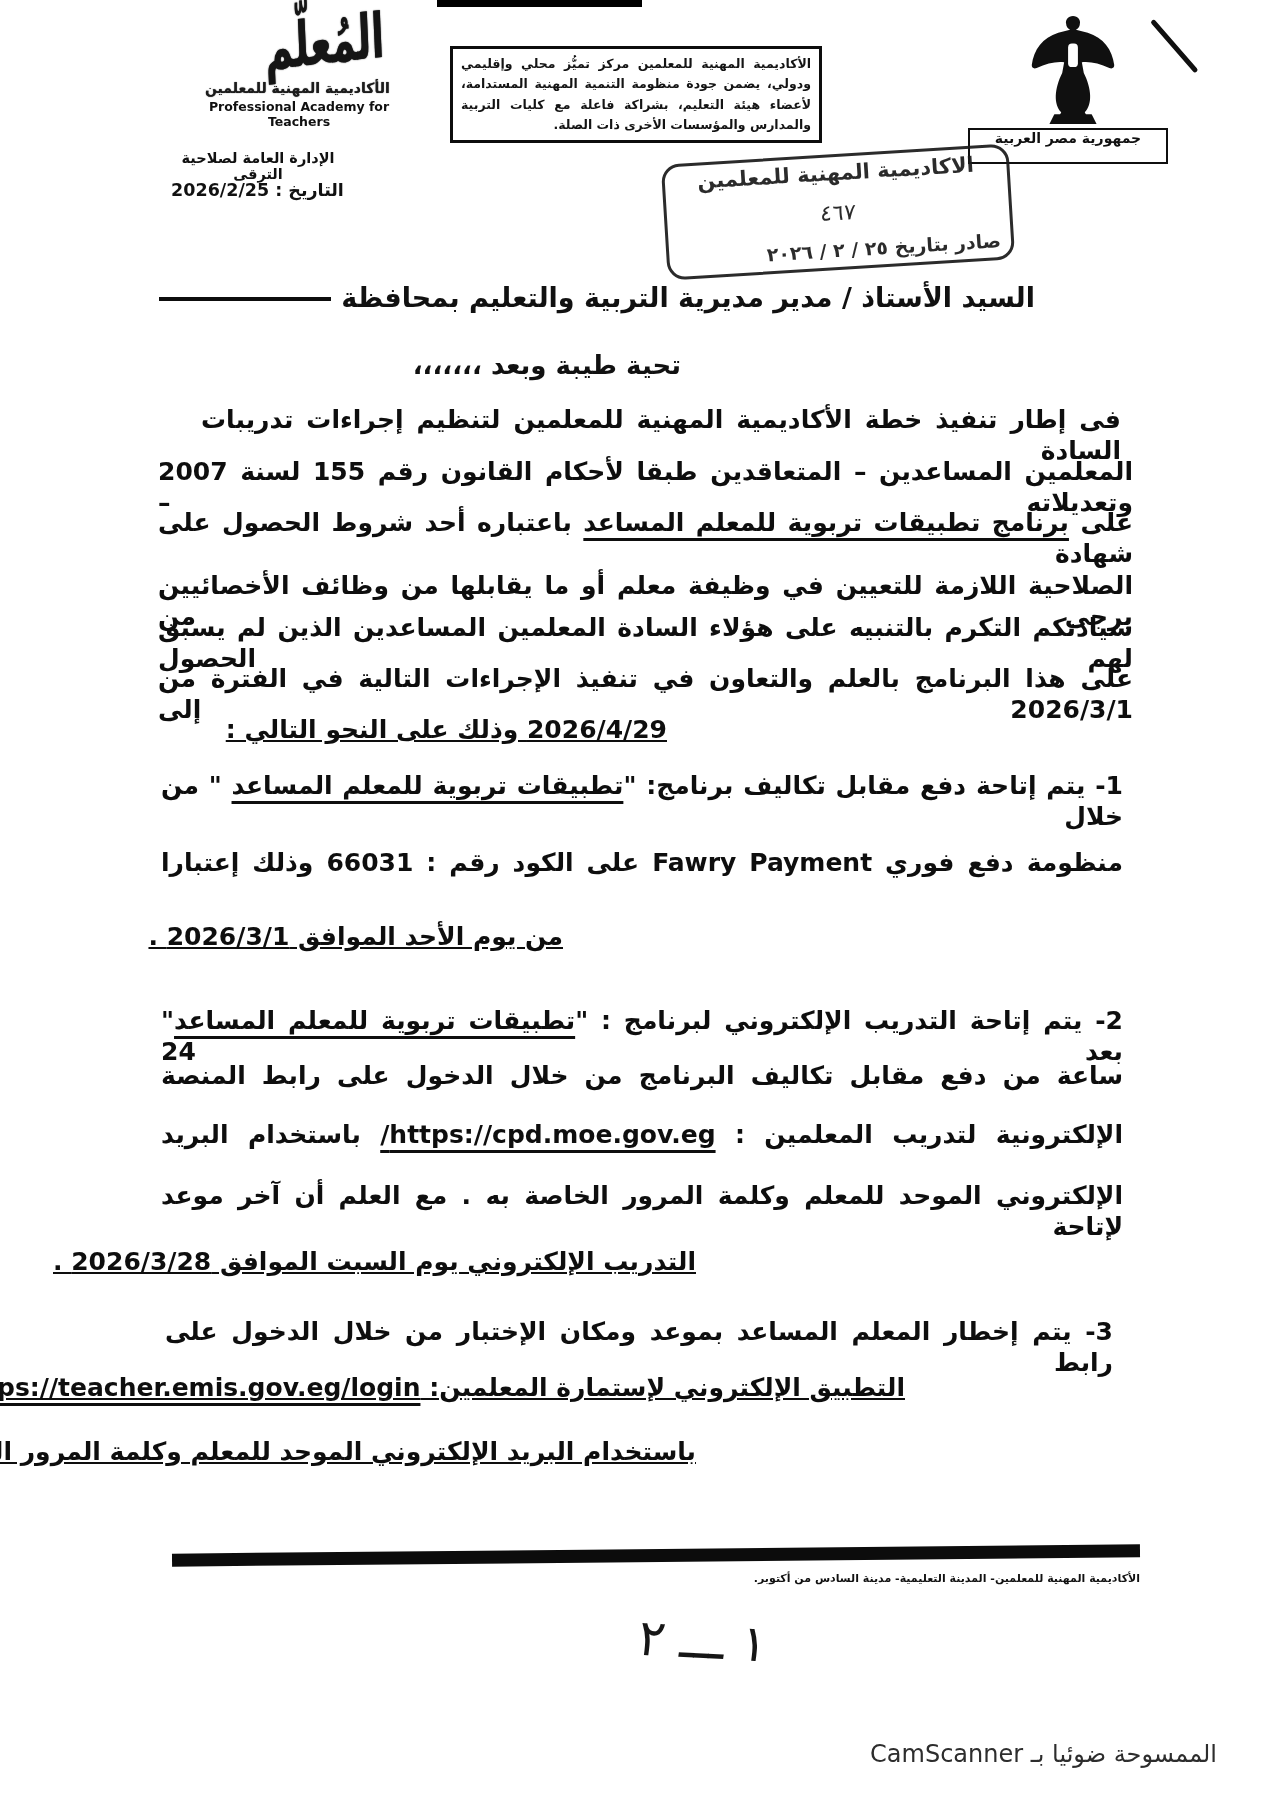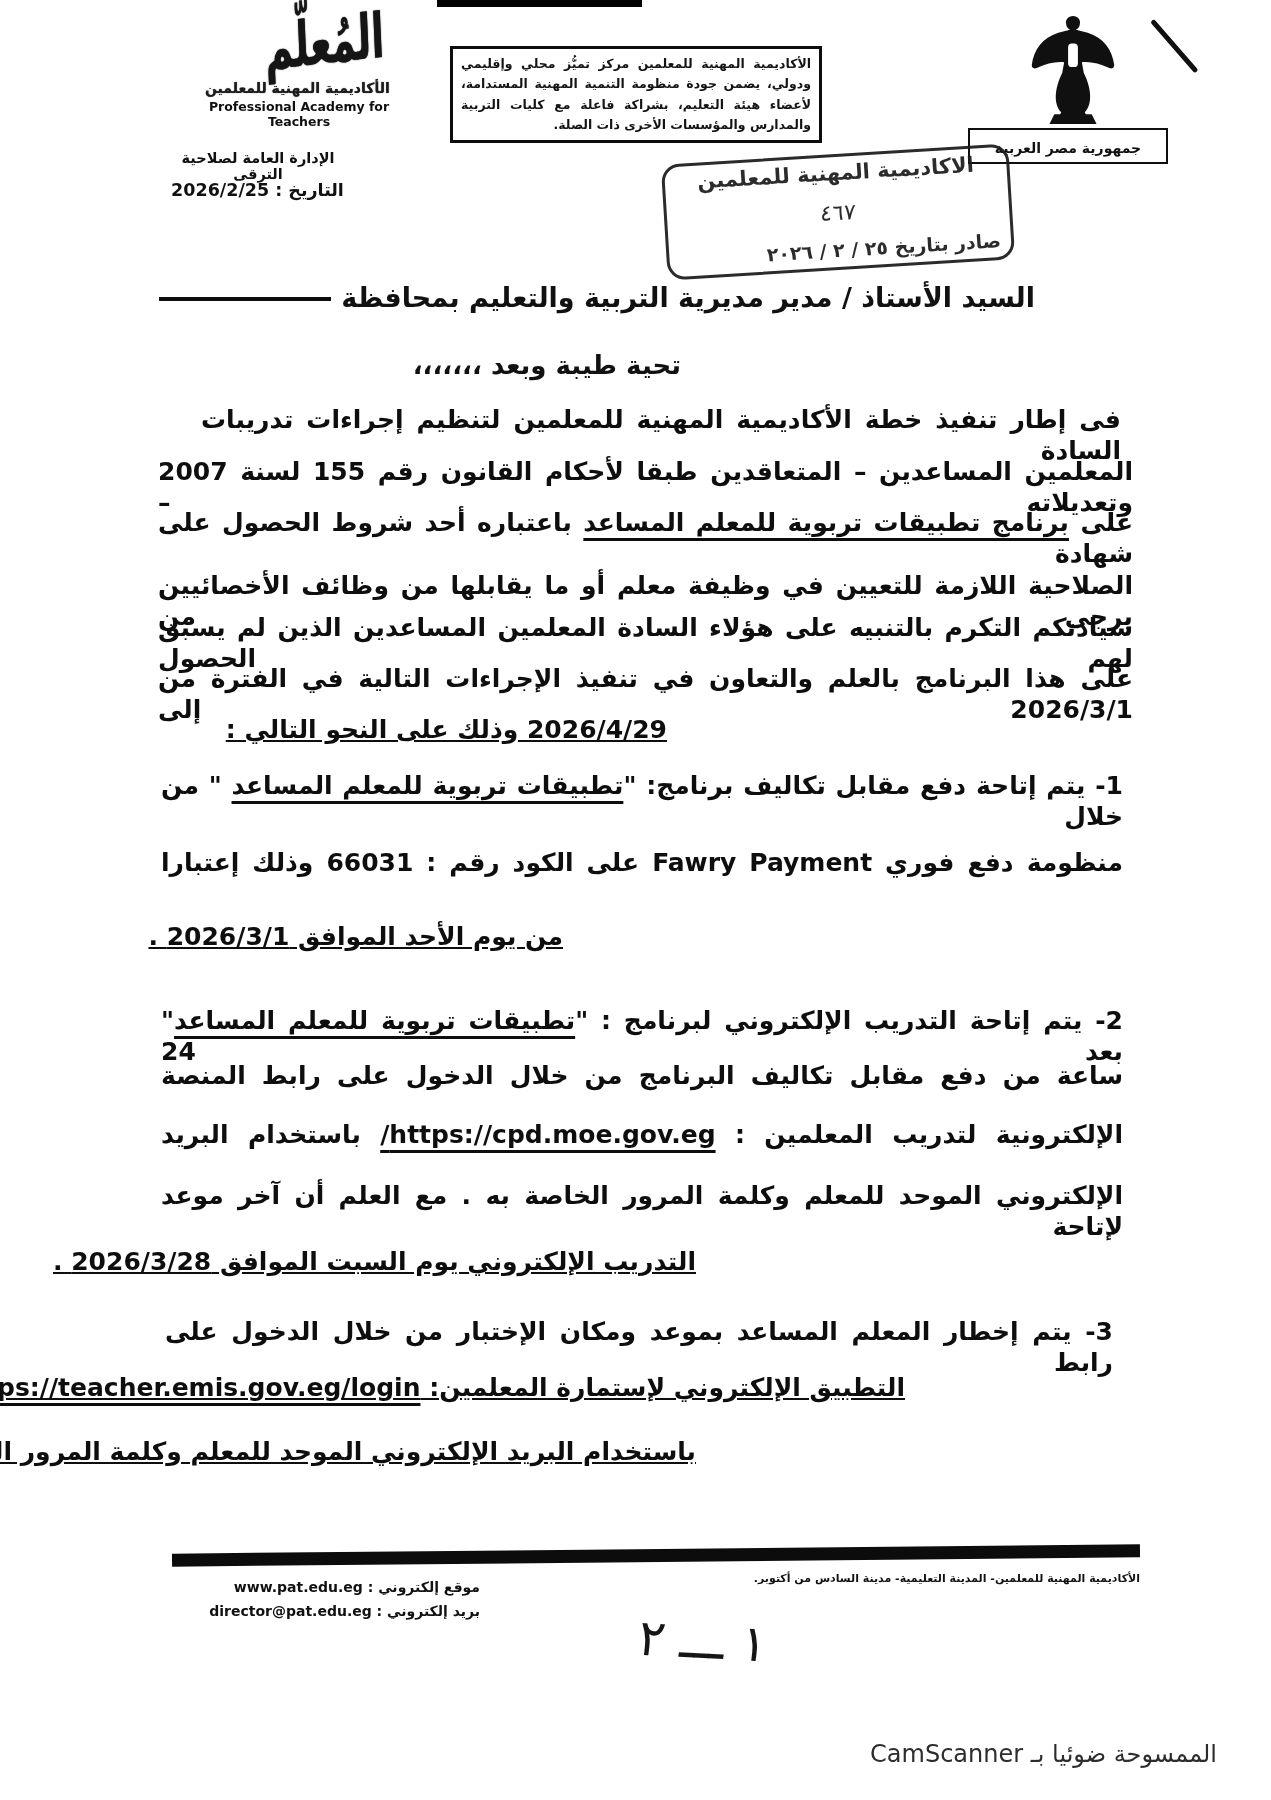--- a/index.html
+++ b/index.html
@@ -33,21 +33,21 @@
     left:430px; top:46px; width:372px; min-height:76px;
     border:3.5px solid #0d0d0d; padding:5px 8px; box-sizing:border-box;
     font-size:12.5px; font-weight:bold; line-height:1.62;
     text-align:justify; direction:rtl; color:#141414;margin-left:20px;
   }
   
   .eagle{left:1028px; top:16px; width:90px; height:108px;}
   .republic{
     left:968px; top:128px; width:200px; height:36px; box-sizing:border-box;
     border:2.5px solid #0f0f0f; text-align:center; font-size:14px; font-weight:bold;
-    padding-top:10px;
+    padding-top:0;
   }
   .pen-stroke{
     left:1152px; top:18px; width:68px; height:5px; background:#101010;
     border-radius:3px; transform:rotate(49deg); transform-origin:left center;
   }
   
   .stamp{
     left:664px; top:154px; width:348px; height:116px; box-sizing:border-box;
     border:3.5px solid #1b1b1b; border-radius:18px;
     transform:rotate(-3.5deg); color:#1b1b1b; opacity:.93;
@@ -150,21 +150,17 @@
   <div class="abs ln j item l13"><span>الإلكتروني الموحد للمعلم وكلمة المرور الخاصة به . مع العلم أن آخر موعد لإتاحة</span></div>
   <div class="abs ln short l14"><span>التدريب الإلكتروني يوم السبت الموافق 2026/3/28 .</span></div>
   <div class="abs ln j l15"><span>3- يتم إخطار المعلم المساعد بموعد ومكان الإختبار من خلال الدخول على رابط</span></div>
   <div class="abs ln short l16"><span>التطبيق الإلكتروني لإستمارة المعلمين: </span><span class="useg">https://teacher.emis.gov.eg/login</span></div>
   <div class="abs ln short l17"><span>باستخدام البريد الإلكتروني الموحد للمعلم وكلمة المرور الخاصة به .</span></div>
 
   <div class="abs bar"></div>
   <div class="abs f-right">
     <div class="f-address">الأكاديمية المهنية للمعلمين- المدينة التعليمية- مدينة السادس من أكتوبر.</div>
   </div>
-  <div class="abs f-left">
-    <div class="f-site">موقع إلكتروني : www.pat.edu.eg</div>
-    <div class="f-mail">بريد إلكتروني : director@pat.edu.eg</div>
-  </div>
   <div class="abs pagenum">١ ـــ ٢</div>
 
   <div class="abs camscanner">الممسوحة ضوئيا بـ CamScanner</div>
 
 </div>
 
 </body></html>

